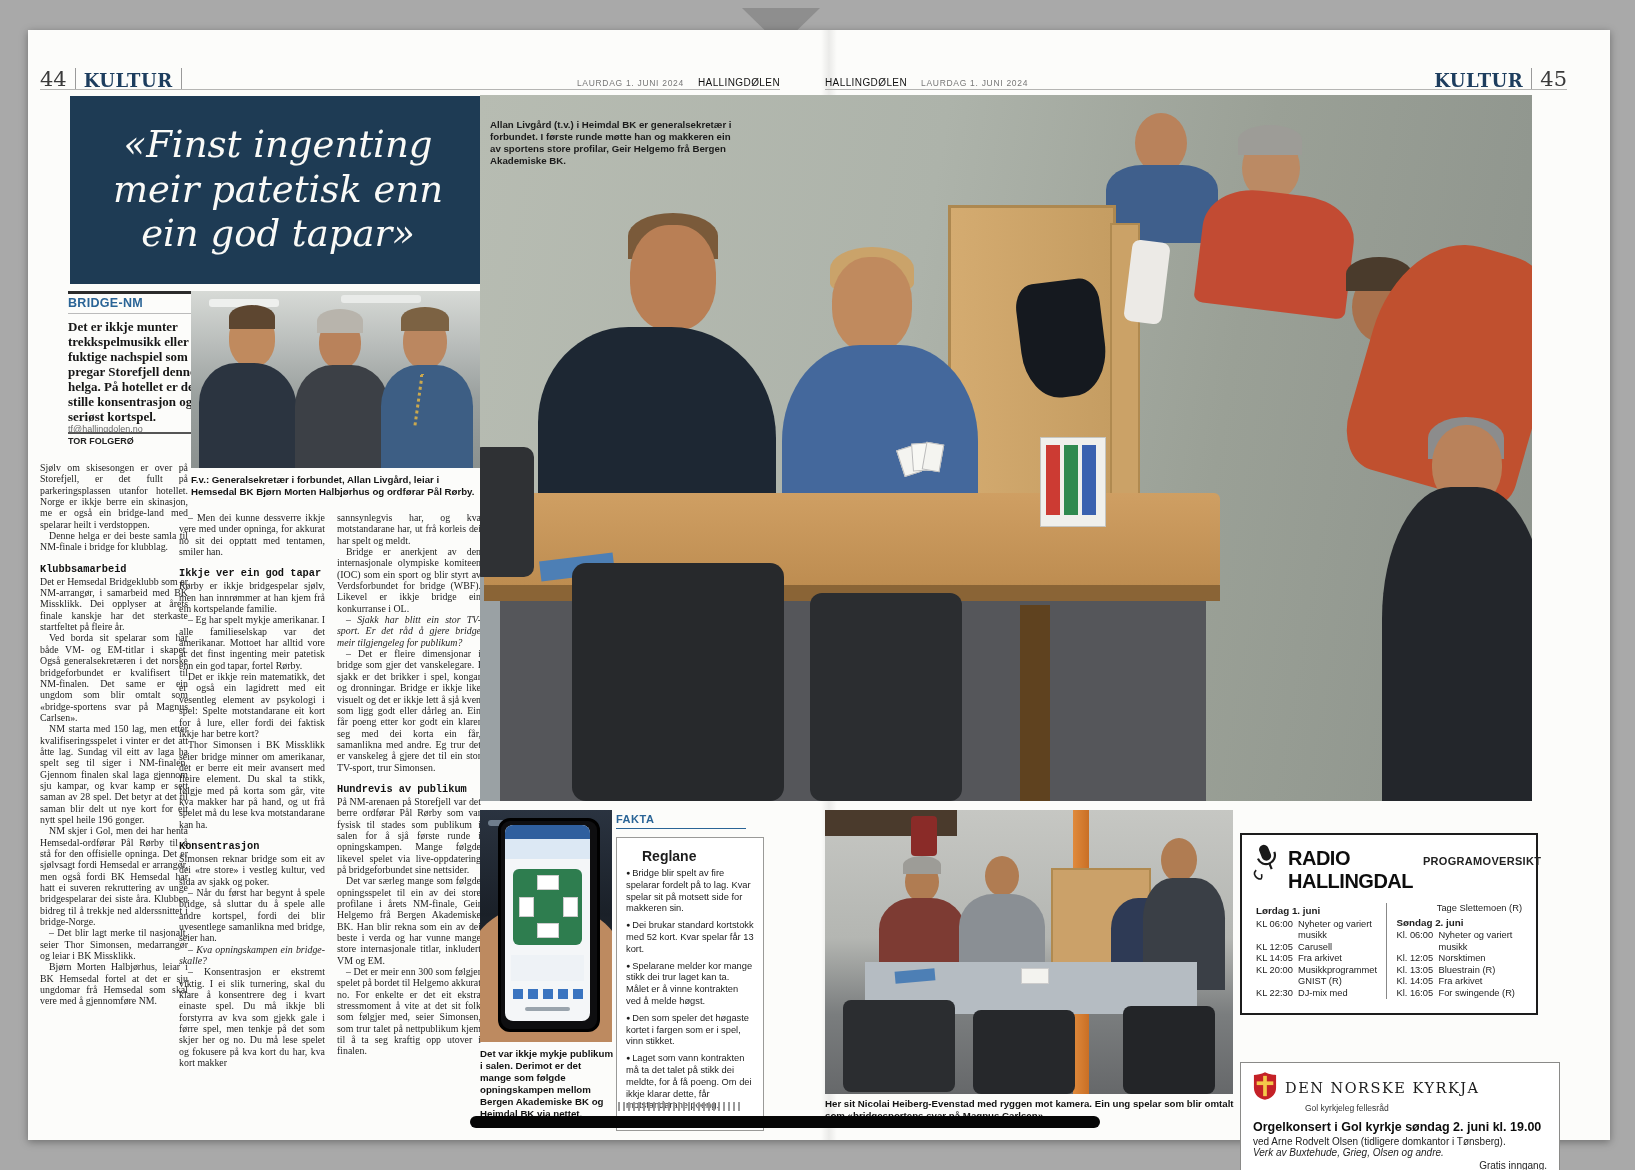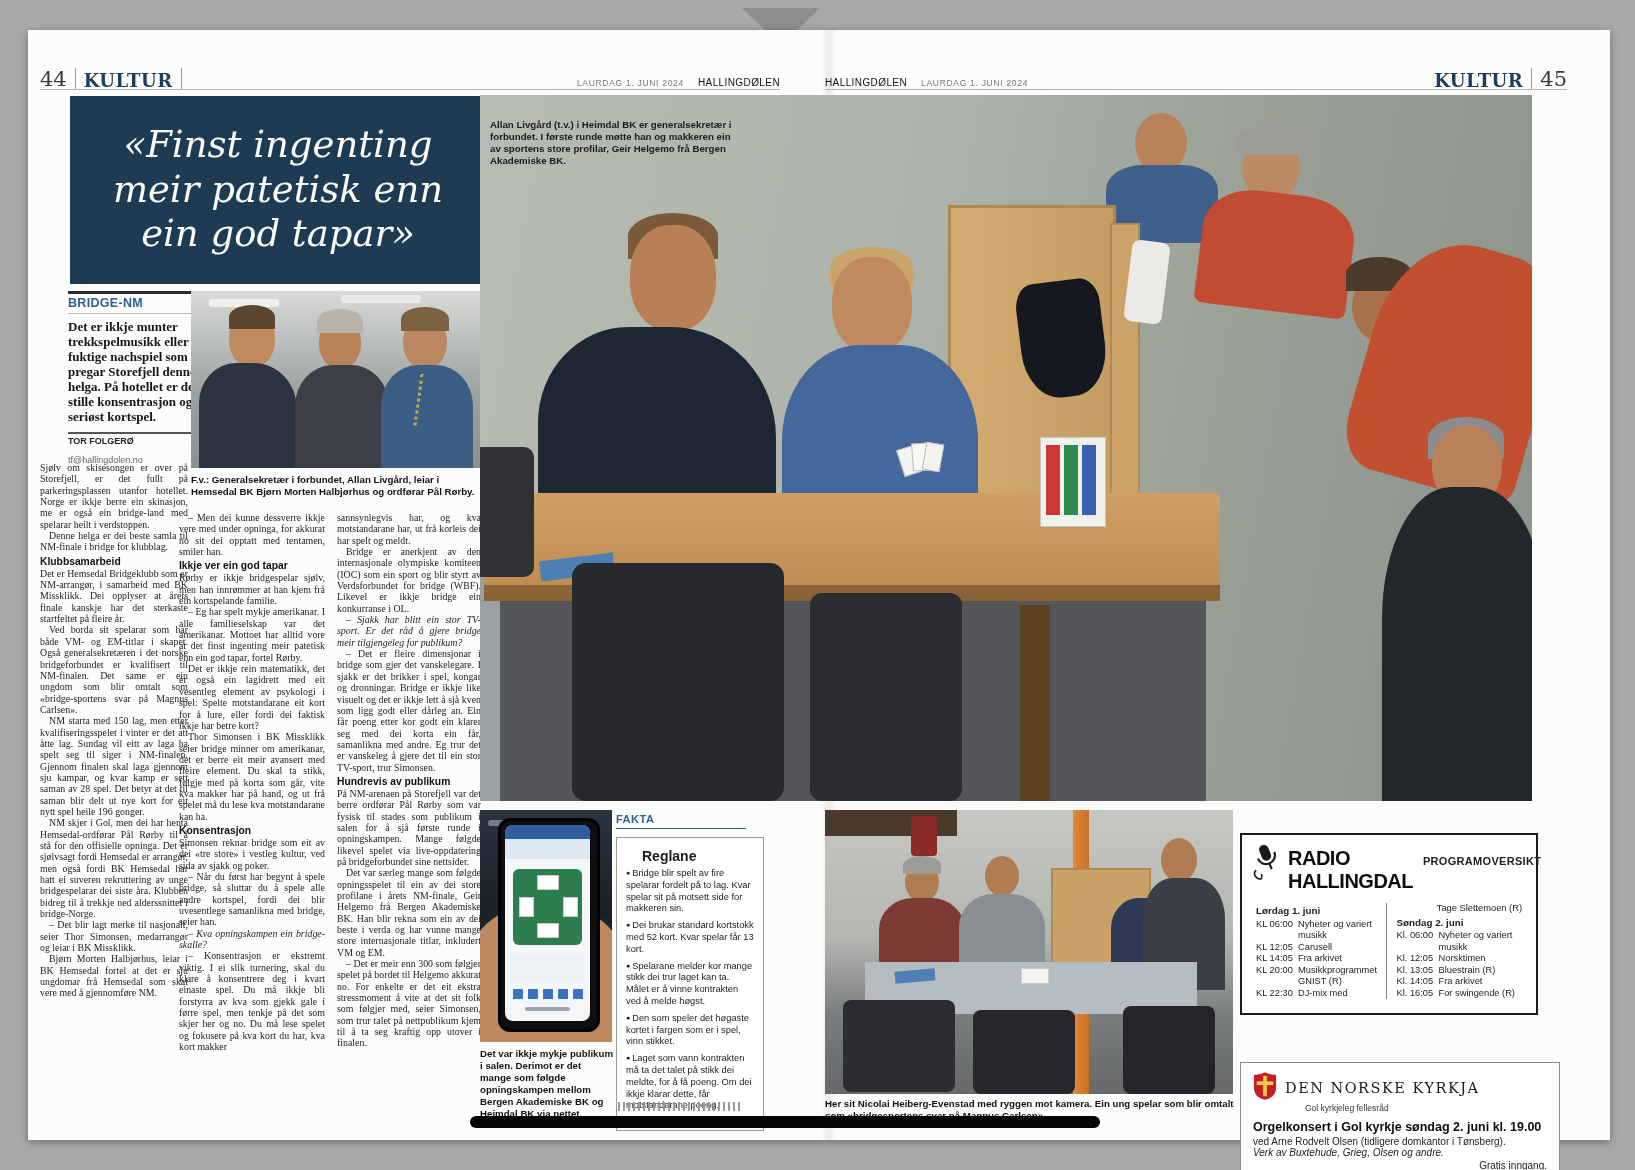--- a/index.html
+++ b/index.html
@@ -31,28 +31,28 @@
   .quote-box div{font-family:"DejaVu Serif","Liberation Serif",serif;font-style:italic;color:#fafaf7;
                  font-size:37px;line-height:1.2;padding:0 18px}
   
   .kick-rule-top{position:absolute;left:40px;top:261px;width:148px;height:3px;background:#2b2b2b}
   .kicker{position:absolute;left:40px;top:266px;width:148px;font-weight:bold;font-size:12.5px;color:#2a6496;letter-spacing:.3px}
   .kick-rule-bot{position:absolute;left:40px;top:283px;width:148px;height:1px;background:#bbb}
   .lede{position:absolute;left:40px;top:289px;width:151px;font-family:"Liberation Serif",serif;
         font-weight:bold;font-size:13px;line-height:1.16;color:#161616}
   .by-rule{position:absolute;left:40px;top:402px;width:148px;height:2px;background:#555}
   .by-name{position:absolute;left:40px;top:406px;font-size:9px;font-weight:bold;color:#222}
-  .by-mail{position:absolute;left:40px;top:425px;font-size:9px;color:#666}
+  .by-mail{position:absolute;left:40px;top:394px;font-size:9px;color:#666}
   
   .col{position:absolute;overflow:hidden}
   .col p{font-family:"Liberation Serif",serif;font-size:9.9px;line-height:11.35px;margin:0;
          text-align:justify;color:#1d1d1d}
   .col p.ind{text-indent:9px}
   .col p.ital{font-style:italic}
-  .col h3{font-family:Liberation Sans, sans-serif;font-size:10.3px;font-weight:bold;margin:3px 0 1px;color:#101010}
+  .col h3{font-family:Liberation Mono, monospace;font-size:10.3px;font-weight:bold;margin:10px 0 1px;color:#101010}
   
   .cap{font-weight:bold;font-size:9.7px;line-height:12px;color:#131313}
   
   .ph{position:absolute;overflow:hidden}
   .s{position:absolute}
   
   .fakta-label{font-weight:bold;font-size:11px;color:#2a6496;letter-spacing:.5px}
   .fakta-box{position:absolute;border:1px solid #9a9a98;background:#fff}
   .fakta-title{font-weight:bold;font-size:14px;margin:0 0 4px 16px}
   .fakta-box ul{list-style:none;margin:0;padding:0}

